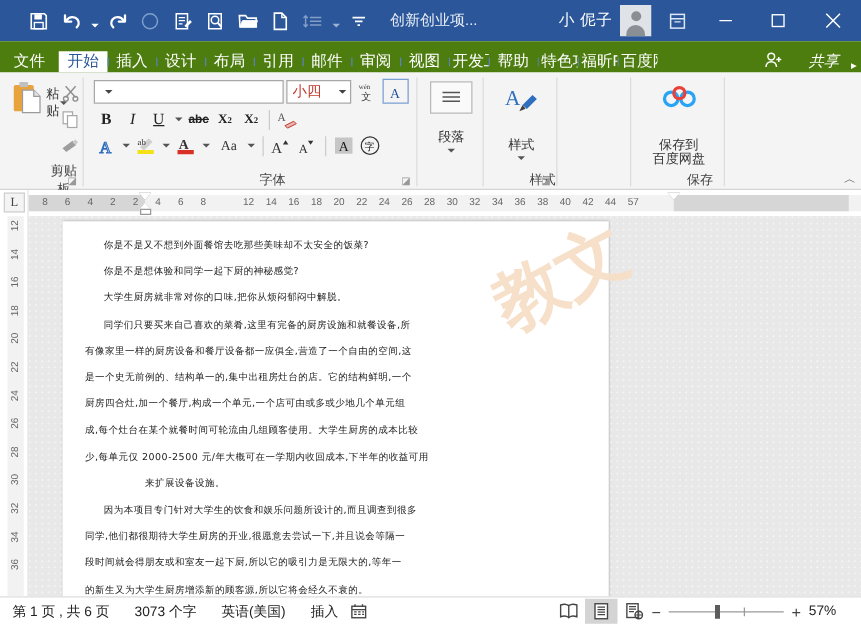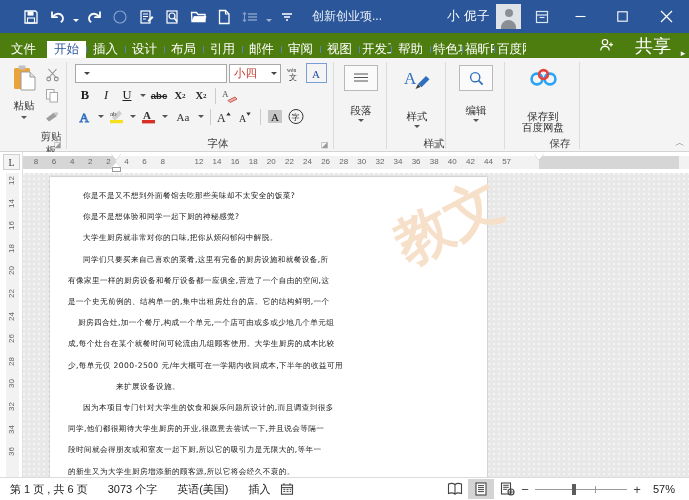--- a/index.html
+++ b/index.html
@@ -51,40 +51,40 @@
     white-space: nowrap; position: relative;
   }
   .tab + .tab::before {
     content: ""; position: absolute; left: 0; top: 5px; bottom: 5px; width: 1px; background: #5b82bd;
   }
   .tab.active { background: #fff; color: #2b579a; }
   .tab.active::before { display: none; }
   .tab.file { padding: 0 11px; }
   .tab.truncated { overflow: hidden; }
   .tellme { display: flex; align-items: center; gap: 5px; color: #fff; font-size: 12.5px; padding: 0 8px; }
-  .share { display: flex; align-items: center; gap: 20px; color: #fff; font-size: 18px; padding: 0 6px; }
+  .share { display: flex; align-items: center; gap: 20px; color: #fff; font-size: 12px; padding: 0 6px; font-style: italic; }
   .tab-more { width: 12px; display: flex; align-items: center; justify-content: center; color: #fff; font-size: 9px; }
 
   
   .ribbon {
     flex: 0 0 94px; background: #f4f4f4; border-bottom: 1px solid #d4d4d4;
     display: flex; align-items: stretch; position: relative;
   }
   .group { display: flex; flex-direction: column; position: relative; padding: 3px 0 0 0; }
   .group-body { flex: 1 1 auto; display: flex; align-items: flex-start; padding: 2px 4px 0 6px; }
   .group-label {
     height: 15px; font-size: 10.5px; color: #444; text-align: center; display: flex;
     align-items: center; justify-content: center; position: relative; padding-left: 36px;
   }
   .group-sep { width: 1px; background: #dcdcdc; margin: 4px 0 2px 0; }
   .dlg { position: absolute; right: 3px; bottom: 2px; width: 9px; height: 9px; color: #999; font-size: 8px; line-height: 9px; }
 
   
   .g-clip { width: 66px; }
-  .paste-btn { width: 40px; display: flex; flex-direction: column; align-items: center; }
+  .paste-btn { width: 40px; display: flex; flex-direction: row; align-items: center; }
   .paste-label { font-size: 10.5px; color: #333; margin-top: 1px; }
   .mini-caret { border-left: 3px solid transparent; border-right: 3px solid transparent; border-top: 3.5px solid #555; margin-top: 3px; }
   .clip-small { display: flex; flex-direction: column; gap: 3px; padding-top: 2px; }
   .clip-small-btn { width: 20px; height: 18px; display: flex; align-items: center; justify-content: center; }
 
   
   .g-font { width: 266px; }
   .font-row { display: flex; align-items: center; gap: 2px; height: 20px; margin-bottom: 2px; }
   .combo {
     height: 19px; border: 1px solid #a8a8a8; background: #fff; display: flex; align-items: center;
@@ -178,21 +178,21 @@
   }
   .sb-item { padding: 0 10px; white-space: nowrap; }
   .sb-ico { width: 24px; height: 20px; display: flex; align-items: center; justify-content: center; }
   .sb-view { width: 26px; height: 20px; display: flex; align-items: center; justify-content: center; }
   .sb-view.active { background: #d4d4d4; }
   .zoom-wrap { display: flex; align-items: center; gap: 5px; padding-right: 8px; }
   .zoom-track { width: 92px; height: 1px; background: #9a9a9a; position: relative; }
   .zoom-thumb { position: absolute; top: -5px; left: 37px; width: 4px; height: 11px; background: #5c5c5c; }
   .zoom-mid { position: absolute; top: -3px; left: 60px; width: 1px; height: 7px; background: #9a9a9a; }
   .zoom-sign { font-size: 13px; color: #444; width: 10px; text-align: center; }
-  .zoom-val { font-size: 11px; color: #222; width: 34px; text-align: center; }
+  .zoom-val { font-size: 11px; color: #222; width: 34px; text-align: left; }
 </style>
 </head>
 <body>
 
 <div id="app">
 
   <div class="titlebar">
     <div class="qat">
 
       <div class="qat-btn">
@@ -509,32 +509,20 @@
           <div class="blab">样式</div>
           <div class="mini-caret"></div>
         </div>
       </div>
       <div class="group-label">样式</div>
       <div class="dlg">◪</div>
     </div>
     <div class="group-sep"></div>
 
     <div class="group g-edit">
-      <div class="group-body" style="justify-content:center">
-        <div class="bigbtn">
-          <div class="box-ico">
-            <svg width="17" height="17" viewBox="0 0 17 17">
-                <circle cx="7.2" cy="7.2" r="4.6" fill="none" stroke="#2f6fc0" stroke-width="1.4"></circle>
-                <path d="M10.7 10.7L14.6 14.6" stroke="#2f6fc0" stroke-width="1.7"></path>
-              </svg>
-          </div>
-          <div class="blab">编辑</div>
-          <div class="mini-caret"></div>
-        </div>
-      </div>
       <div class="group-label">&nbsp;</div>
     </div>
     <div class="group-sep"></div>
 
     <div class="group g-save">
       <div class="group-body" style="justify-content:center">
         <div class="bigbtn">
           <div class="bico">
             <svg width="29" height="26" viewBox="0 0 29 26">
               <circle cx="8" cy="11" r="5.4" fill="none" stroke="#29a3f5" stroke-width="2.6"></circle>
@@ -622,21 +610,21 @@
       <div class="canvas">
         <div class="page" id="page" style="left:27px; top:4px; width:437px; height:330px;">
           <div class="wm" style="right:-18px; top:8px; font-size:56px; transform:rotate(-28deg);">教文</div>
           <div id="doctext">
               <div class="doc-line indent" style="top: 14px; left: 33px;">你是不是又不想到外面餐馆去吃那些美味却不太安全的饭菜?</div>
               <div class="doc-line indent" style="top: 35.2px; left: 33px;">你是不是想体验和同学一起下厨的神秘感觉?</div>
               <div class="doc-line indent" style="top: 56.4px; left: 33px;">大学生厨房就非常对你的口味,把你从烦闷郁闷中解脱。</div>
               <div class="doc-line indent" style="top: 77.6px; left: 33px;">同学们只要买来自己喜欢的菜肴,这里有完备的厨房设施和就餐设备,所</div>
               <div class="doc-line" style="top: 98.8px; left: 18px;">有像家里一样的厨房设备和餐厅设备都一应俱全,营造了一个自由的空间,这</div>
               <div class="doc-line" style="top: 120px; left: 18px;">是一个史无前例的、结构单一的,集中出租房灶台的店。它的结构鲜明,一个</div>
-              <div class="doc-line" style="top: 141.2px; left: 28px;">厨房四合灶,加一个餐厅,构成一个单元,一个店可由或多或少地几个单元组</div>
+              <div class="doc-line" style="top: 141.2px; left: 18px;">厨房四合灶,加一个餐厅,构成一个单元,一个店可由或多或少地几个单元组</div>
               <div class="doc-line" style="top: 162.4px; left: 18px;">成,每个灶台在某个就餐时间可轮流由几组顾客使用。大学生厨房的成本比较</div>
               <div class="doc-line" style="top: 183.6px; left: 18px;">少,每单元仅 2000-2500 元/年大概可在一学期内收回成本,下半年的收益可用</div>
               <div class="doc-line" style="top: 204.8px; left: 18px; margin-left: 48px;">来扩展设备设施。</div>
               <div class="doc-line indent" style="top: 226px; left: 33px;">因为本项目专门针对大学生的饮食和娱乐问题所设计的,而且调查到很多</div>
               <div class="doc-line" style="top: 247.2px; left: 18px;">同学,他们都很期待大学生厨房的开业,很愿意去尝试一下,并且说会等隔一</div>
               <div class="doc-line" style="top: 268.4px; left: 18px;">段时间就会得朋友或和室友一起下厨,所以它的吸引力是无限大的,等年一</div>
               <div class="doc-line" style="top: 289.6px; left: 18px;">的新生又为大学生厨房增添新的顾客源,所以它将会经久不衰的。</div>
             </div>
         </div>
         <div class="scrollbar-v"></div>

